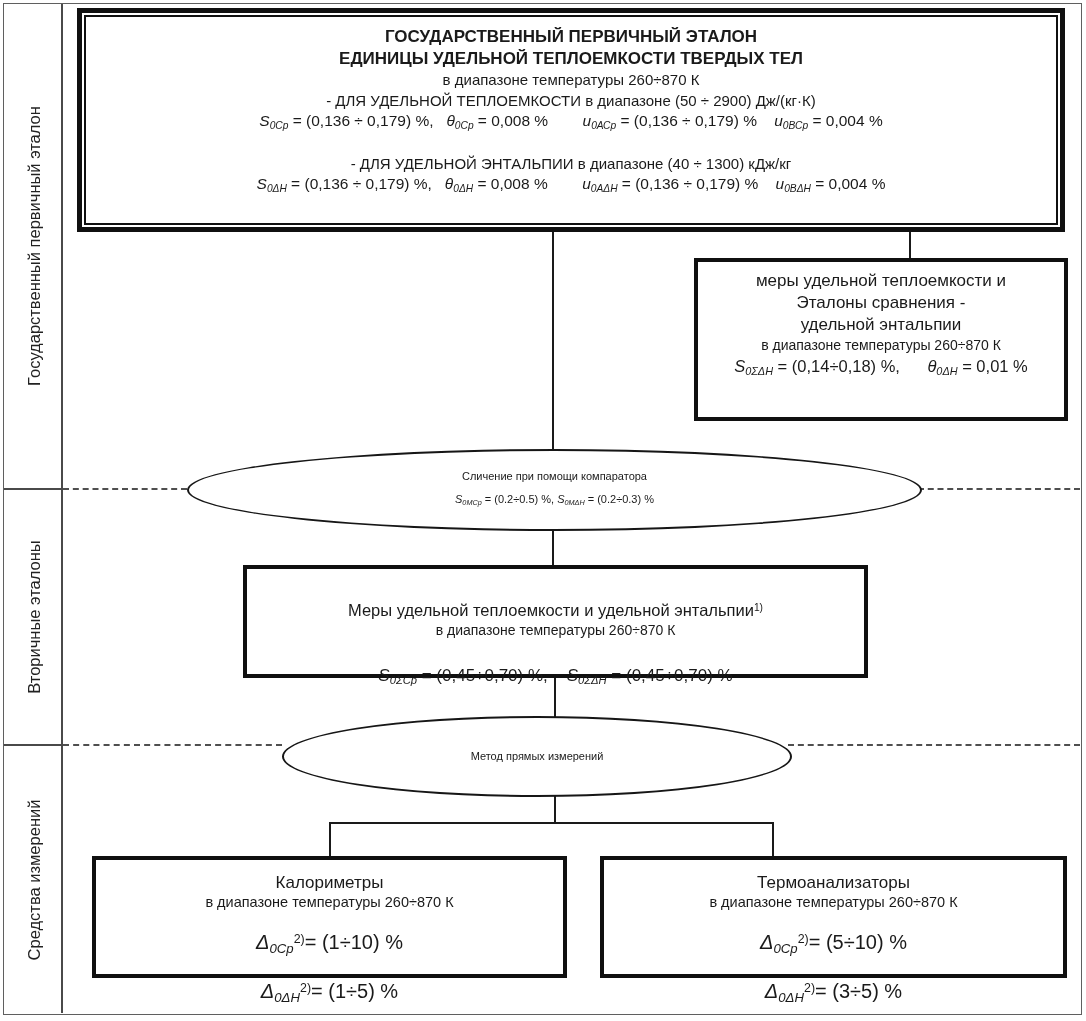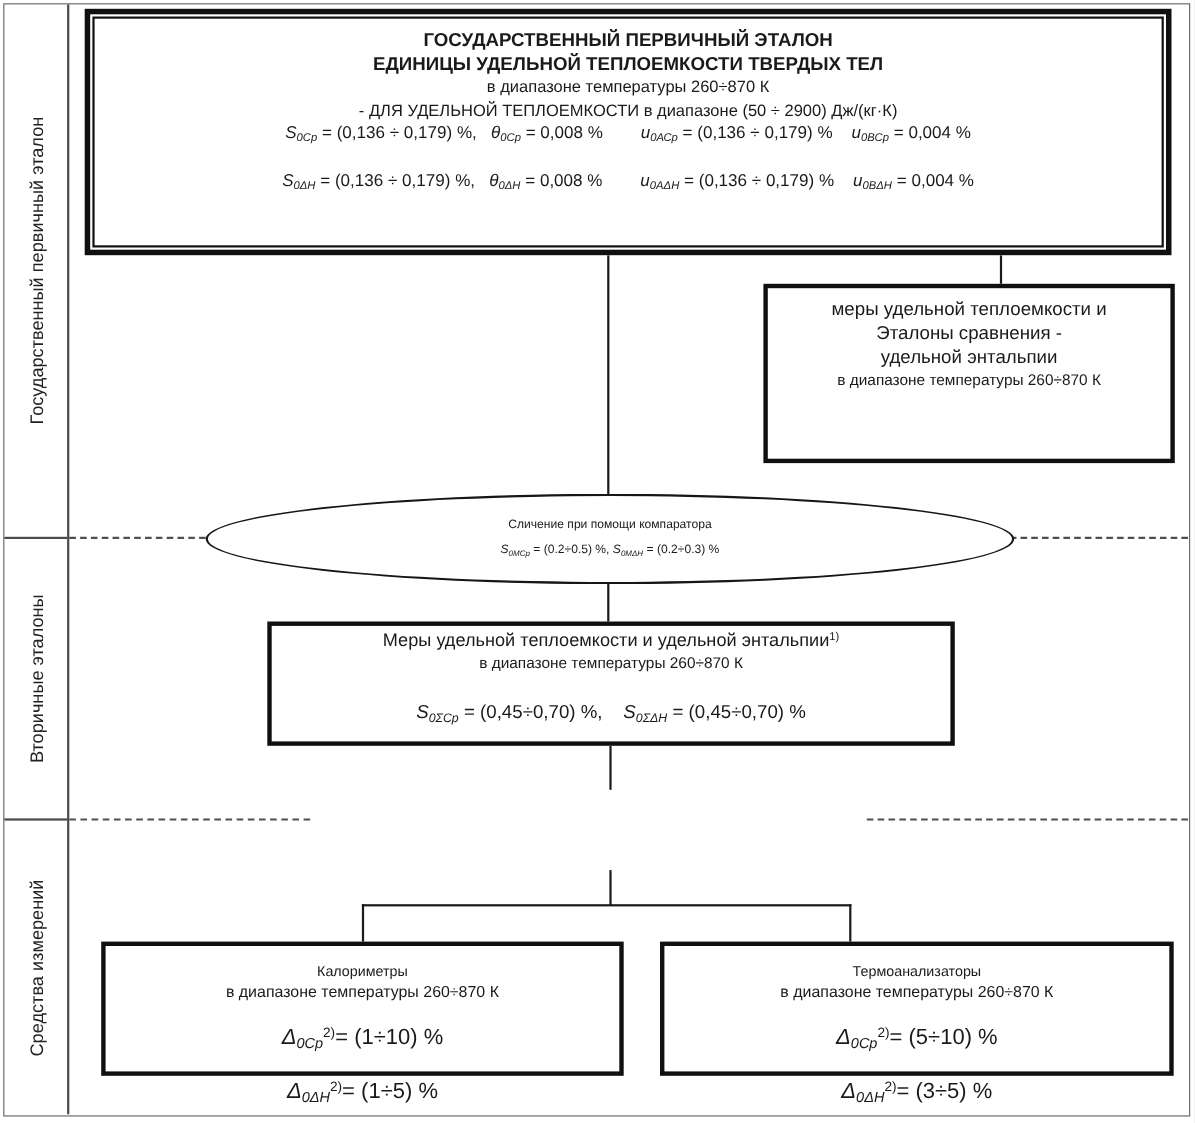--- a/index.html
+++ b/index.html
@@ -18,42 +18,42 @@
   .side-label{
     position:absolute;width:520px;height:22px;left:-226px;
     transform:rotate(-90deg);transform-origin:center;
     text-align:center;font-size:16.5px;line-height:22px;white-space:nowrap;color:#222;z-index:2;
   }
   
   .box{position:absolute;background:#fff;box-sizing:border-box;border:4px solid #101010;z-index:2;text-align:center;}
   .top-box{left:77px;top:8px;width:988px;height:224px;border-width:5px;}
   .top-inner{position:absolute;left:2px;top:2px;right:2px;bottom:2px;border:2px solid #101010;padding-top:9px;box-sizing:border-box;}
   .cmp-box{left:694px;top:258px;width:374px;height:163px;padding-top:8px;}
-  .mid-box{left:243px;top:565px;width:625px;height:113px;padding-top:0;}
+  .mid-box{left:243px;top:565px;width:625px;height:113px;padding-top:28px;}
   .bl-box{left:92px;top:856px;width:475px;height:122px;padding-top:12px;}
   .br-box{left:600px;top:856px;width:467px;height:122px;padding-top:12px;}
   
   .ellipse{position:absolute;background:#fff;border:2px solid #161616;border-radius:50%;z-index:2;
     display:flex;flex-direction:column;justify-content:center;align-items:center;text-align:center;}
   .e1{left:187px;top:449px;width:731px;height:78px;}
   .e2{left:282px;top:716px;width:506px;height:77px;}
   
   .t-bold{font-size:17px;line-height:22px;font-weight:bold;}
   .t-med{font-size:15px;line-height:19px;}
   .fline{white-space:pre-wrap;}
   .f-top{font-size:15.5px;line-height:21px;}
   .gap18{height:18px;}
   .rb-line{font-size:17px;line-height:22px;}
   .rb-range{font-size:14px;line-height:19px;}
   .rb-f{font-size:16.5px;line-height:23px;}
   .e-line{font-size:11px;line-height:23px;}
   .mid-title{font-size:16.5px;line-height:21px;}
   .mid-range{font-size:14px;line-height:19px;}
   .mid-f{font-size:17px;line-height:22px;margin-top:25px;text-align:center;}
-  .bb-title{font-size:13px;line-height:21px;}
+  .bb-title{font-size:17px;line-height:21px;}
   .bb-range{font-size:14.5px;line-height:19px;}
   .bb-f{font-size:20px;line-height:24px;margin-top:15px;}
   
   .seg-i{font-style:italic;}
   .seg-s{font-style:italic;font-size:0.66em;vertical-align:-0.28em;}
   .seg-p{font-size:0.62em;vertical-align:0.5em;}
   .seg-n{}
 </style>
 </head>
 <body>
@@ -86,42 +86,47 @@
   <div class="line" style="left:772px;top:822px;width:2px;height:35px;"></div>
 
   <div class="box top-box" style="padding:0;">
     <div class="top-inner">
       <div class="t-bold">ГОСУДАРСТВЕННЫЙ ПЕРВИЧНЫЙ ЭТАЛОН</div>
       <div class="t-bold">ЕДИНИЦЫ УДЕЛЬНОЙ ТЕПЛОЕМКОСТИ ТВЕРДЫХ ТЕЛ</div>
       <div class="t-med">в диапазоне температуры 260÷870 К</div>
       <div class="t-med" style="margin-top:2px;">- ДЛЯ УДЕЛЬНОЙ ТЕПЛОЕМКОСТИ в диапазоне (50 ÷ 2900) Дж/(кг·К)</div>
       <div class="fline f-top"><span class="seg-i">S</span><span class="seg-s">0Ср</span><span class="seg-n"> = (0,136 ÷ 0,179) %,   </span><span class="seg-i">θ</span><span class="seg-s">0Ср</span><span class="seg-n"> = 0,008 %        </span><span class="seg-i">u</span><span class="seg-s">0АСр</span><span class="seg-n"> = (0,136 ÷ 0,179) %    </span><span class="seg-i">u</span><span class="seg-s">0ВСр</span><span class="seg-n"> = 0,004 %</span></div>
       <div class="gap18"></div>
+      <div class="t-med">- ДЛЯ УДЕЛЬНОЙ ЭНТАЛЬПИИ в диапазоне (40 ÷ 1300) кДж/кг</div>
       <div class="fline f-top"><span class="seg-i">S</span><span class="seg-s">0ΔН</span><span class="seg-n"> = (0,136 ÷ 0,179) %,   </span><span class="seg-i">θ</span><span class="seg-s">0ΔН</span><span class="seg-n"> = 0,008 %        </span><span class="seg-i">u</span><span class="seg-s">0АΔН</span><span class="seg-n"> = (0,136 ÷ 0,179) %    </span><span class="seg-i">u</span><span class="seg-s">0ВΔН</span><span class="seg-n"> = 0,004 %</span></div>
     </div>
   </div>
 
   <div class="box cmp-box">
     <div class="rb-line">меры удельной теплоемкости и</div>
     <div class="rb-line">Эталоны сравнения -</div>
     <div class="rb-line">удельной энтальпии</div>
     <div class="rb-range">в диапазоне температуры 260÷870 К</div>
+    <div class="fline rb-f"><span class="seg-i">S</span><span class="seg-s">0ΣΔН</span><span class="seg-n"> = (0,14÷0,18) %,      </span><span class="seg-i">θ</span><span class="seg-s">0ΔН</span><span class="seg-n"> = 0,01 %</span></div>
   </div>
 
   <div class="ellipse e1">
     <div class="e-line">Сличение при помощи компаратора</div>
     <div class="fline e-line"><span class="seg-i">S</span><span class="seg-s">0МСр</span><span class="seg-n"> = (0.2÷0.5) %, </span><span class="seg-i">S</span><span class="seg-s">0МΔН</span><span class="seg-n"> = (0.2÷0.3) %</span></div>
   </div>
 
   <div class="box mid-box">
     <div class="fline mid-title"><span class="seg-n">Меры удельной теплоемкости и удельной энтальпии</span><span class="seg-p">1)</span></div>
     <div class="mid-range">в диапазоне температуры 260÷870 К</div>
     <div class="fline mid-f"><span class="seg-i">S</span><span class="seg-s">0ΣСр</span><span class="seg-n"> = (0,45÷0,70) %,    </span><span class="seg-i">S</span><span class="seg-s">0ΣΔН</span><span class="seg-n"> = (0,45÷0,70) %</span></div>
   </div>
 
+  <div class="ellipse e2">
+    <div class="e-line">Метод прямых измерений</div>
+  </div>
 
   <div class="box bl-box">
     <div class="bb-title">Калориметры</div>
     <div class="bb-range">в диапазоне температуры 260÷870 К</div>
     <div class="fline bb-f"><span class="seg-i">Δ</span><span class="seg-s">0Ср</span><span class="seg-p">2)</span><span class="seg-n">= (1÷10) %</span></div>
     <div class="fline bb-f"><span class="seg-i">Δ</span><span class="seg-s">0ΔН</span><span class="seg-p">2)</span><span class="seg-n">= (1÷5) %</span></div>
   </div>
 
   <div class="box br-box">
     <div class="bb-title">Термоанализаторы</div>

